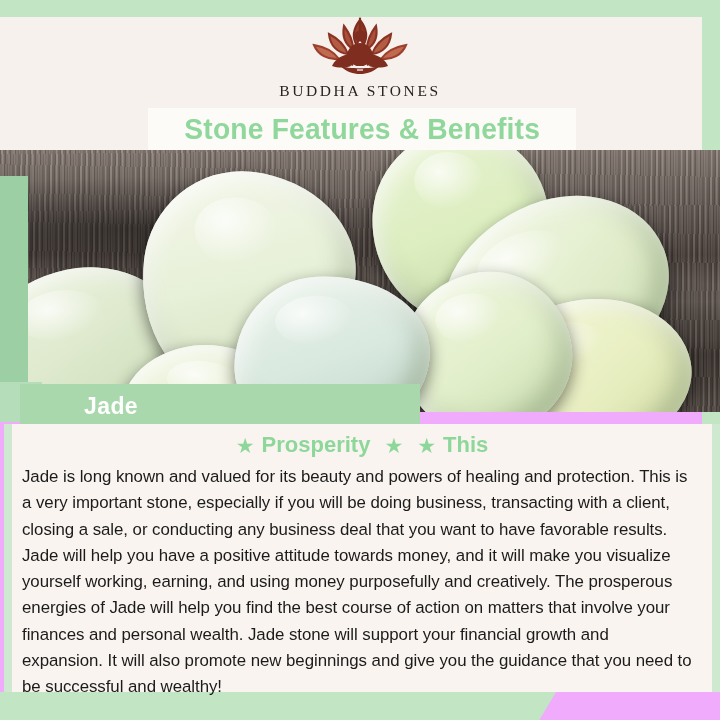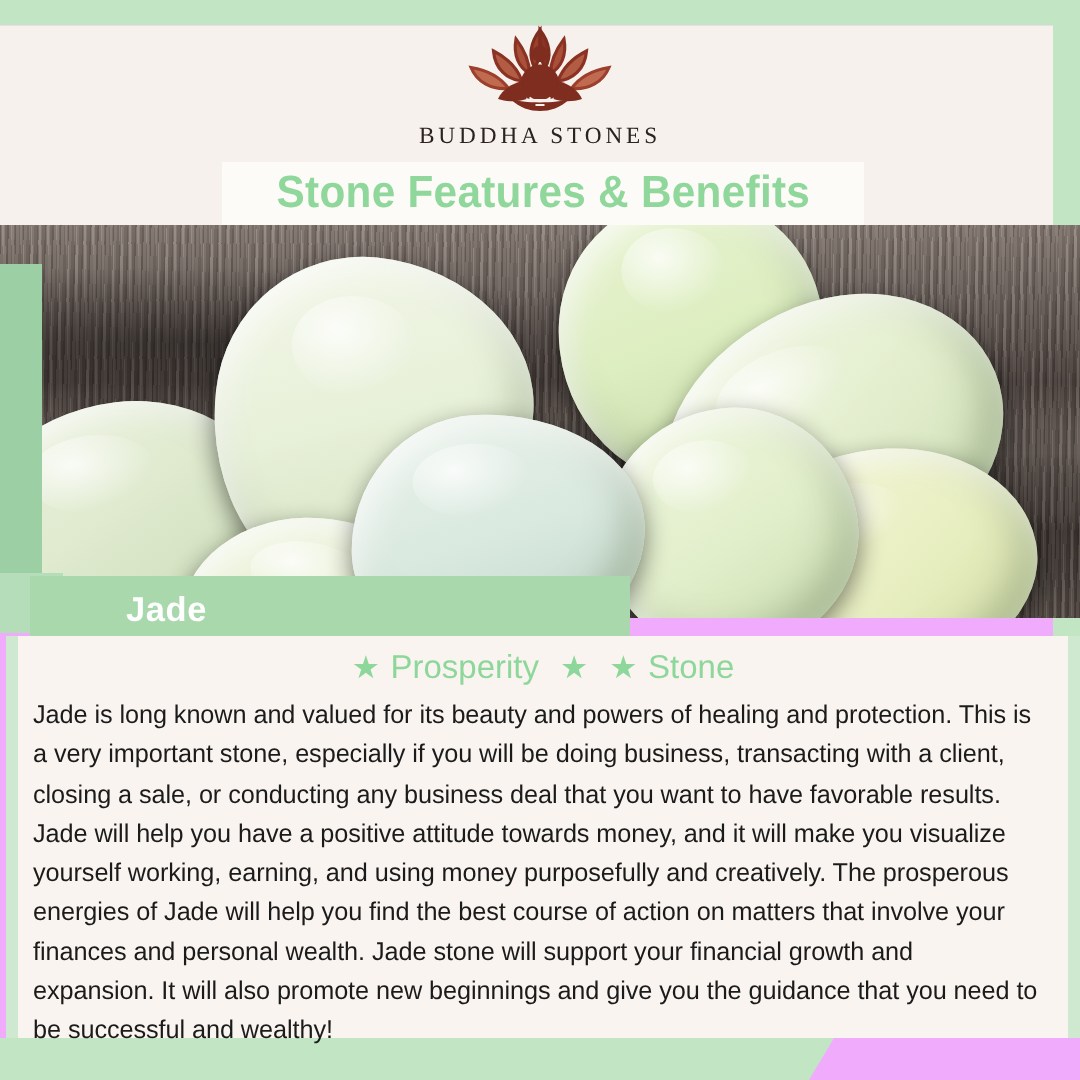--- a/index.html
+++ b/index.html
@@ -241,21 +241,21 @@
     align-items: center;
     gap: 7px;
   }
   .kw-star {
     font-size: 21px;
     line-height: 1;
     color: #8ed79b;
   }
   .kw-text {
     font-family: "Liberation Sans Narrow", "Liberation Sans", sans-serif;
-    font-weight: normal;
+    font-weight: bold;
     font-size: 22px;
     color: #8ed79b;
     white-space: nowrap;
   }
 
   .body-text {
     margin: 0;
     font-family: "Liberation Sans Narrow", "Liberation Sans", sans-serif;
     font-size: 17.1px;
     line-height: 26.3px;
@@ -342,21 +342,21 @@
     <div class="keywords">
       <span class="kw">
         <span class="kw-star">★</span>
         <span class="kw-text">Prosperity</span>
       </span>
       <span class="kw">
         <span class="kw-star">★</span>
       </span>
       <span class="kw">
         <span class="kw-star">★</span>
-        <span class="kw-text">Stone</span>
+        <span class="kw-text">This</span>
       </span>
     </div>
     <p class="body-text">Jade is long known and valued for its beauty and powers of healing and protection. This is a very important stone, especially if you will be doing business, transacting with a client, closing a sale, or conducting any business deal that you want to have favorable results. Jade will help you have a positive attitude towards money, and it will make you visualize yourself working, earning, and using money purposefully and creatively. The prosperous energies of Jade will help you find the best course of action on matters that involve your finances and personal wealth. Jade stone will support your financial growth and expansion. It will also promote new beginnings and give you the guidance that you need to be successful and wealthy!</p>
   </div>
 
   <div class="bottom-band"></div>
 
 </div>
 
 </body></html>

